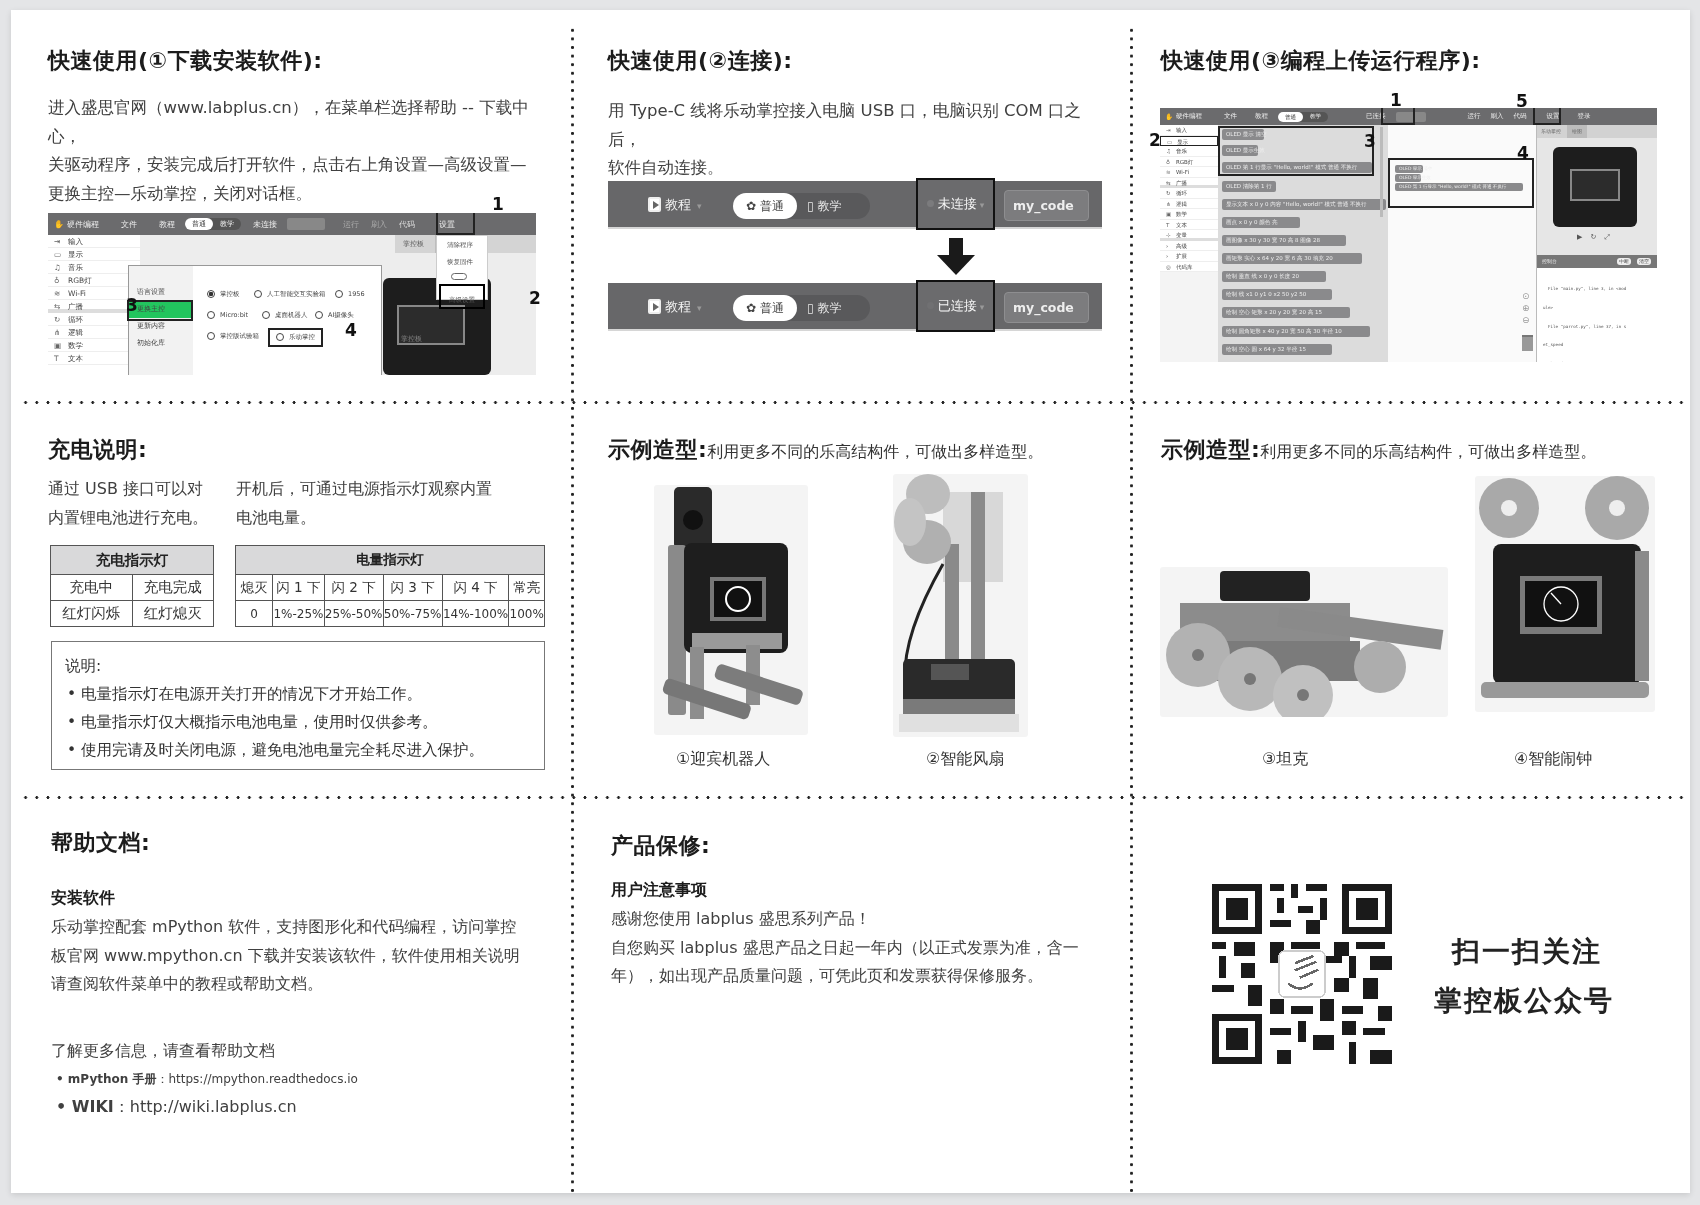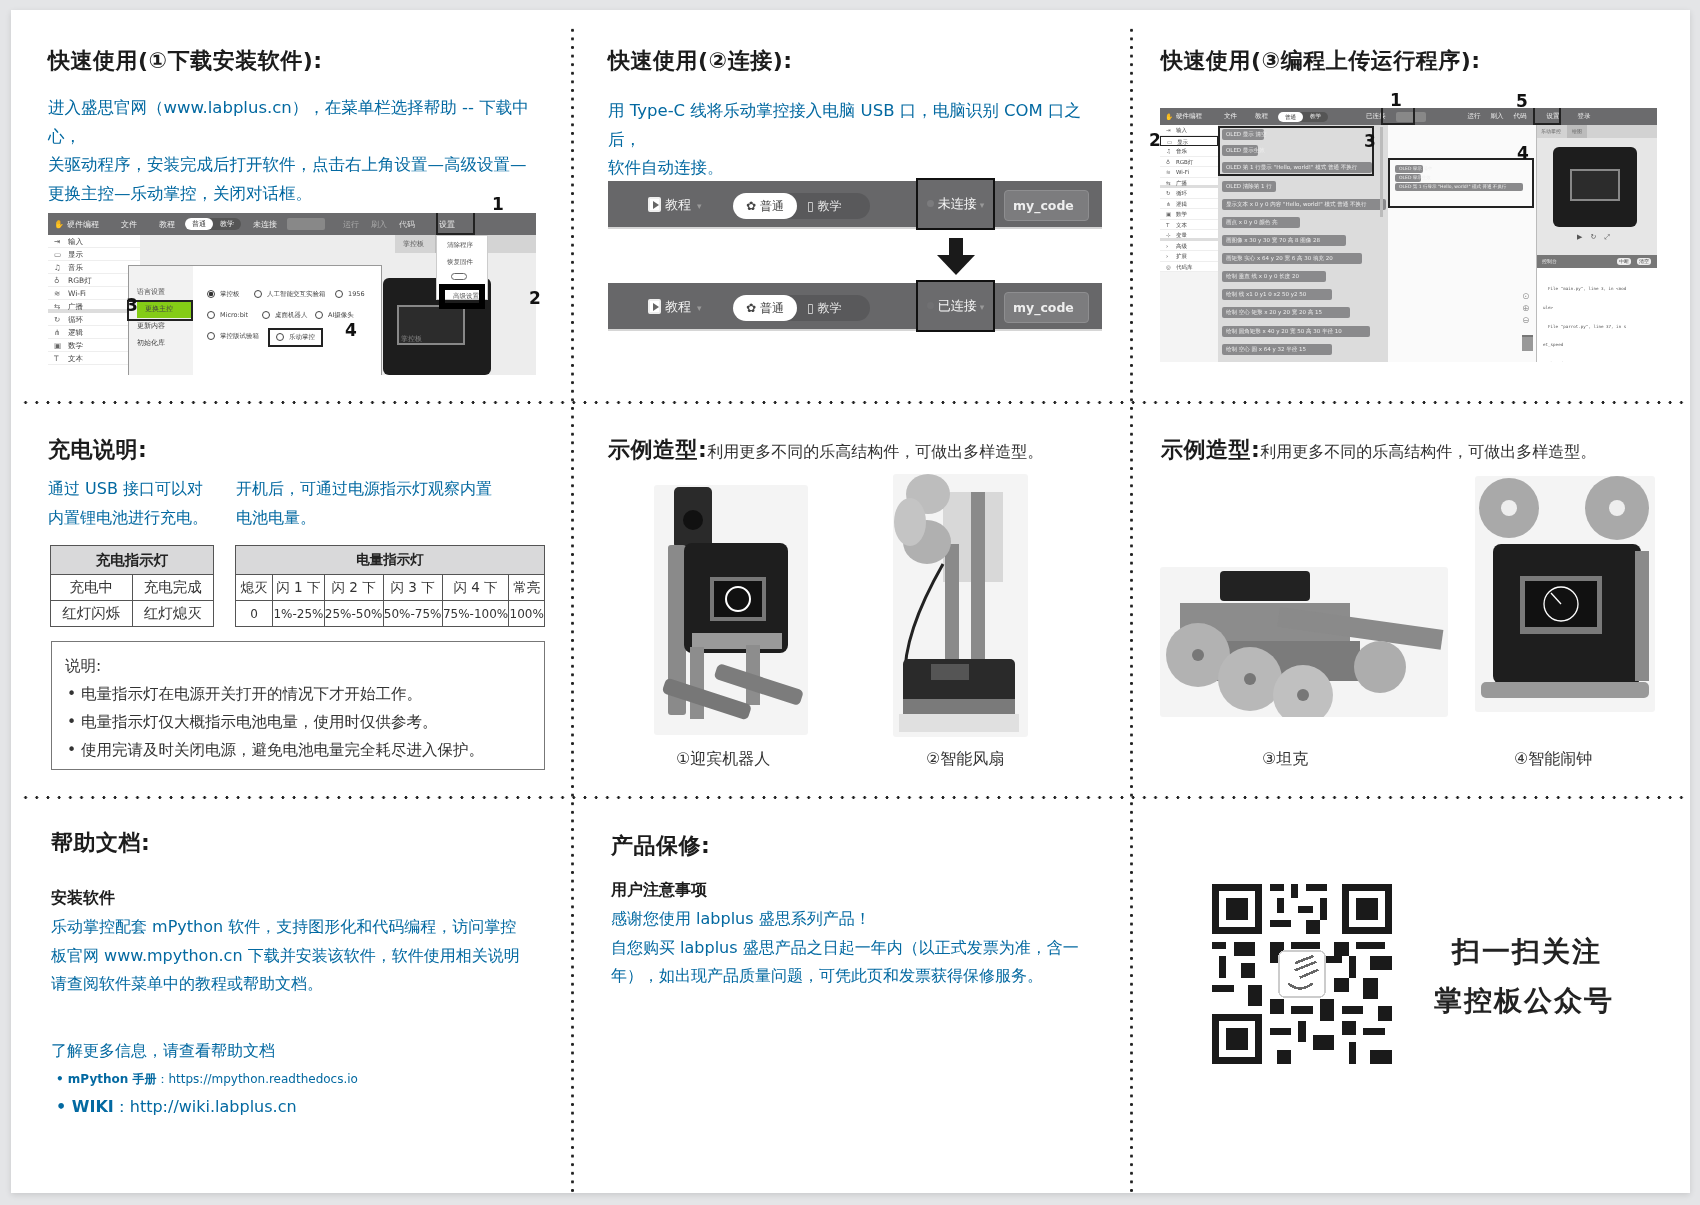--- a/index.html
+++ b/index.html
@@ -17,21 +17,21 @@
   }
   .vdots { position: absolute; width: 3px;
     background-image: radial-gradient(circle, #222 1.3px, transparent 1.6px);
     background-size: 3px 8.6px; background-repeat: repeat-y; }
   .hdots { position: absolute; height: 3px;
     background-image: radial-gradient(circle, #222 1.3px, transparent 1.6px);
     background-size: 11.2px 3px; background-repeat: repeat-x; }
 
   .abs { position: absolute; }
   .h-title { font-size: 22px; font-weight: bold; color: #1c1c1c; white-space: nowrap; letter-spacing: 0.5px; }
-  .body-text { font-size: 16.5px; line-height: 28.5px; color: #0369a1; }
+  .body-text { font-size: 16.5px; line-height: 28.5px; color: #404040; }
   .sub-bold { font-size: 16px; font-weight: bold; color: #1c1c1c; }
   .callout { position: absolute; font-size: 17px; font-weight: bold; color: #111; }
 
   
   .shot { position: absolute; overflow: hidden; background: #ededed; }
   .tb { position: absolute; left: 0; right: 0; top: 0; background: #6b6b6d; color: #f0f0f0; font-size: 8px; display: flex; align-items: center; }
   .tb .it { margin-left: 12px; white-space: nowrap; color:#eee; }
   .tb .pill { margin-left: 10px; background: #555; border-radius: 10px; display: flex; height: 12px; align-items:center; }
   .tb .pill span { padding: 0 7px; font-size: 7px; }
   .tb .pill span.on { background: #fff; color: #333; border-radius: 10px; height: 12px; line-height: 12px; }
@@ -133,39 +133,39 @@
     <span style="position:absolute;left:8px;top:4px;">掌控板</span>
     <span style="position:absolute;left:40px;top:0;height:18px;line-height:18px;padding:0 6px;background:#bdbdbd;">绘图</span>
   </div>
   <div class="board" style="left:335px; top:65px; width:108px; height:97px;">
     <div class="scr" style="left:14px; top:27px; width:68px; height:40px;"></div>
     <div style="position:absolute;left:18px;top:56px;font-size:7px;color:#888;">掌控板</div>
   </div>
   <div class="dialog" style="left:80px; top:52px; width:254px; height:115px;">
     <div class="menu" style="padding-top:18px;">
       <div>语言设置</div>
-      <div style="background:#84cc16;margin-left:8px;">更换主控</div>
+      <div style="background:#22c55e;">更换主控</div>
       <div>更新内容</div>
       <div>初始化库</div>
     </div>
     <div class="opt" style="left:78px; top:24px;"><span class="radio sel"></span><span>掌控板</span></div>
     <div class="opt" style="left:125px; top:24px;"><span class="radio"></span><span>人工智能交互实验箱</span></div>
     <div class="opt" style="left:206px; top:24px;"><span class="radio"></span><span>1956</span></div>
     <div class="opt" style="left:78px; top:45px;"><span class="radio"></span><span>Micro:bit</span></div>
     <div class="opt" style="left:133px; top:45px;"><span class="radio"></span><span>桌面机器人</span></div>
     <div class="opt" style="left:186px; top:45px;"><span class="radio"></span><span>AI摄像头</span></div>
     <div class="opt" style="left:78px; top:66px;"><span class="radio"></span><span>掌控版试验箱</span></div>
     <div class="opt" style="left:139px; top:62px; border:2px solid #222; padding:3px 6px;"><span class="radio"></span><span>乐动掌控</span></div>
     <div class="hl" style="left:-2px; top:34px; width:66px; height:21px;"></div>
   </div>
   <div class="abs" style="left:388px; top:22px; width:52px; height:65px; background:#fff; border:1px solid #ccc; font-size:6.5px; color:#555;">
     <div style="padding:5px 0 0 10px;">清除程序</div>
     <div style="padding:8px 0 0 10px;">恢复固件</div>
     <div style="margin:6px 0 0 14px;width:16px;height:7px;border:1px solid #666;border-radius:4px;"></div>
-    <div style="margin:4px 2px 12px 2px;padding:2px 0 2px 8px;border:6px solid #000000;">高级设置</div>
+    <div style="margin:4px 2px 12px 2px;padding:10px 0 2px 8px;border:2px solid #000000;">高级设置</div>
   </div>
   <div class="hl" style="left:388px; top:-2px; width:39px; height:24px;"></div>
 </div>
 <span class="callout" style="left:492px; top:194px;">1</span>
 <span class="callout" style="left:529px; top:288px;">2</span>
 <span class="callout" style="left:126px; top:295px;">3</span>
 <span class="callout" style="left:345px; top:320px;">4</span>
 
 <div class="abs h-title" style="left:608px; top:46px;">快速使用(②连接):</div>
 <div class="abs body-text" style="left:608px; top:97px; width:500px;">
@@ -332,21 +332,21 @@
     <td style="width:58px;">闪 2 下</td>
     <td style="width:57px;">闪 3 下</td>
     <td style="width:64px;">闪 4 下</td>
     <td style="width:35px;">常亮</td>
   </tr>
   <tr style="font-size:12px;">
     <td>0</td>
     <td>1%-25%</td>
     <td>25%-50%</td>
     <td>50%-75%</td>
-    <td>75%-100%</td>
+    <td>14%-100%</td>
     <td>100%</td>
   </tr>
 </tbody>
   </table>
 
 <div class="note">
   <div>说明:</div>
   <div class="li">• <span>电量指示灯在电源开关打开的情况下才开始工作。</span></div>
   <div class="li">• <span>电量指示灯仅大概指示电池电量，使用时仅供参考。</span></div>
   <div class="li">• <span>使用完请及时关闭电源，避免电池电量完全耗尽进入保护。</span></div>

